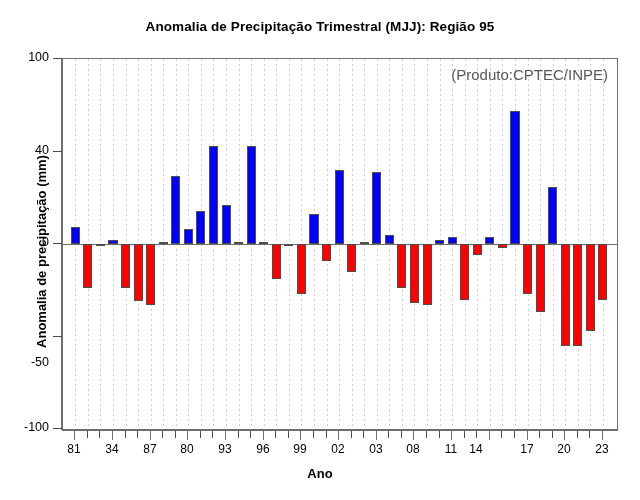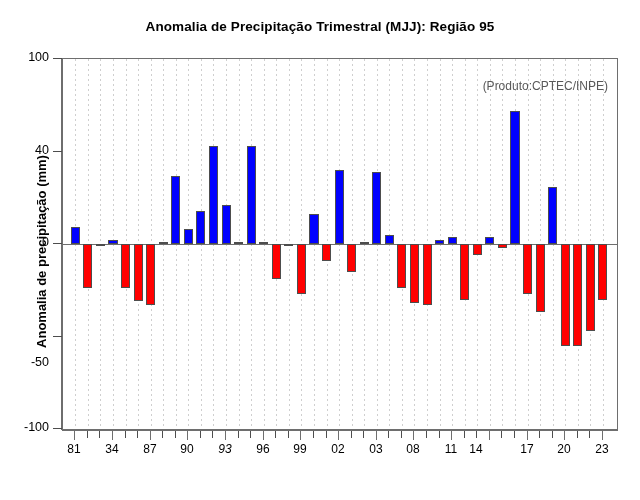--- a/index.html
+++ b/index.html
@@ -40,22 +40,22 @@
   .bars{position:absolute;left:0;top:0;width:100%;height:100%;}
   .bar{
     position:absolute;
     box-sizing:border-box;
     border:1px solid #4d4d4d;
   }
   .bar.pos{background:#0000ff;}
   .bar.neg{background:#ff0000;}
 
   .produto-note{
-    position:absolute;right:9px;top:20px;
-    font-size:12px;color:#585858;
+    position:absolute;right:9px;top:7px;
+    font-size:15px;color:#585858;
     white-space:nowrap;
   }
 
   
   .y-axis-line{
     position:absolute;left:61px;top:58px;width:1px;height:372px;background:#6e6e6e;
   }
   .x-axis-line{
     position:absolute;left:62px;top:430px;width:556px;height:1px;background:#6e6e6e;
   }
@@ -88,20 +88,21 @@
   }
 </style>
 </head>
 <body>
 
 <div id="root">
 
   <div class="chart-title">Anomalia de Precipitação Trimestral (MJJ): Região 95</div>
 
   <div class="ylabel">Anomalia de precipitação (mm)</div>
+  <div class="xlabel">Ano</div>
 
   <div class="y-axis-line"></div>
   <div class="x-axis-line"></div>
 
   <div id="yticks">
       <div class="ytick" style="top: 58px;"></div>
       <div class="ytick-label" style="top: 50px;">100</div>
       <div class="ytick" style="top: 151px;"></div>
       <div class="ytick-label" style="top: 143px;">40</div>
       <div class="ytick" style="top: 243px;"></div>
@@ -118,25 +119,25 @@
       <div class="xtick" style="left: 99px;"></div>
       <div class="xtick major" style="left: 112px;"></div>
       <div class="xtick-label" style="left: 112px;">34</div>
       <div class="xtick" style="left: 125px;"></div>
       <div class="xtick" style="left: 137px;"></div>
       <div class="xtick major" style="left: 150px;"></div>
       <div class="xtick-label" style="left: 150px;">87</div>
       <div class="xtick" style="left: 162px;"></div>
       <div class="xtick" style="left: 175px;"></div>
       <div class="xtick major" style="left: 187px;"></div>
-      <div class="xtick-label" style="left: 187px;">90</div>
+      <div class="xtick-label" style="left: 187px;">80</div>
       <div class="xtick" style="left: 200px;"></div>
       <div class="xtick" style="left: 212px;"></div>
       <div class="xtick major" style="left: 225px;"></div>
-      <div class="xtick-label" style="left: 225px; font-style: italic;">93</div>
+      <div class="xtick-label" style="left: 225px;">93</div>
       <div class="xtick" style="left: 238px;"></div>
       <div class="xtick" style="left: 250px;"></div>
       <div class="xtick major" style="left: 263px;"></div>
       <div class="xtick-label" style="left: 263px;">96</div>
       <div class="xtick" style="left: 275px;"></div>
       <div class="xtick" style="left: 288px;"></div>
       <div class="xtick major" style="left: 300px;"></div>
       <div class="xtick-label" style="left: 300px;">99</div>
       <div class="xtick" style="left: 313px;"></div>
       <div class="xtick" style="left: 326px;"></div>

